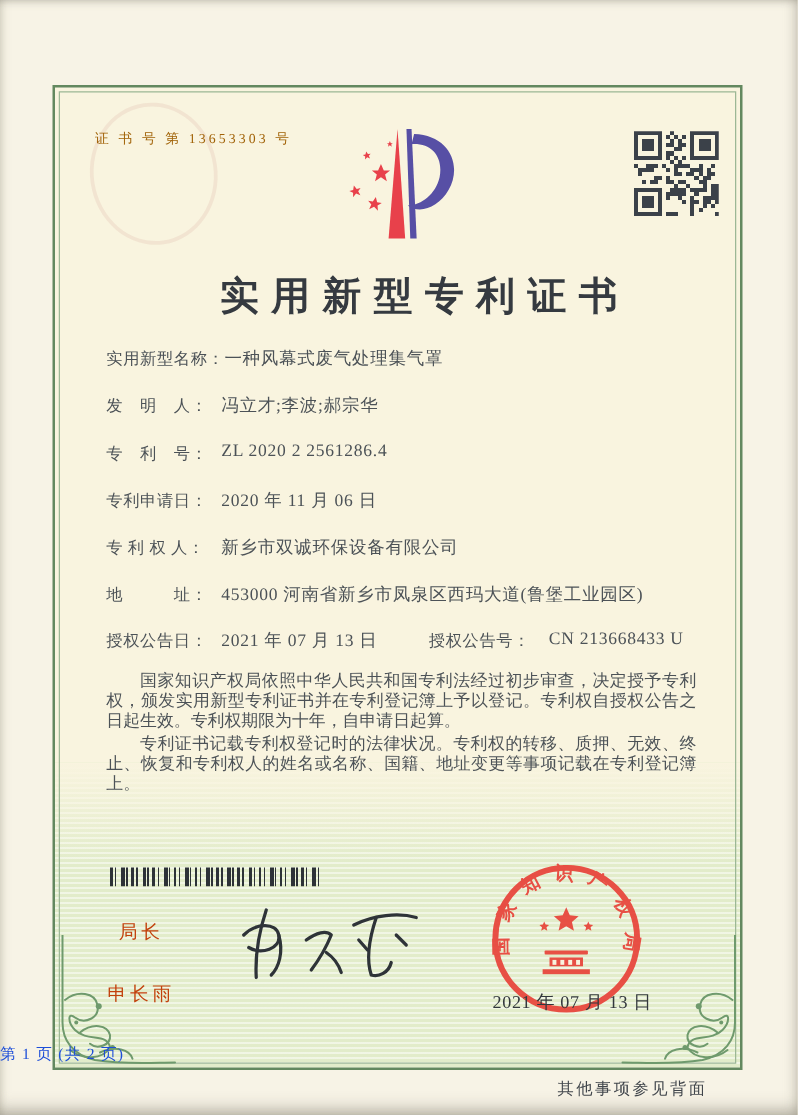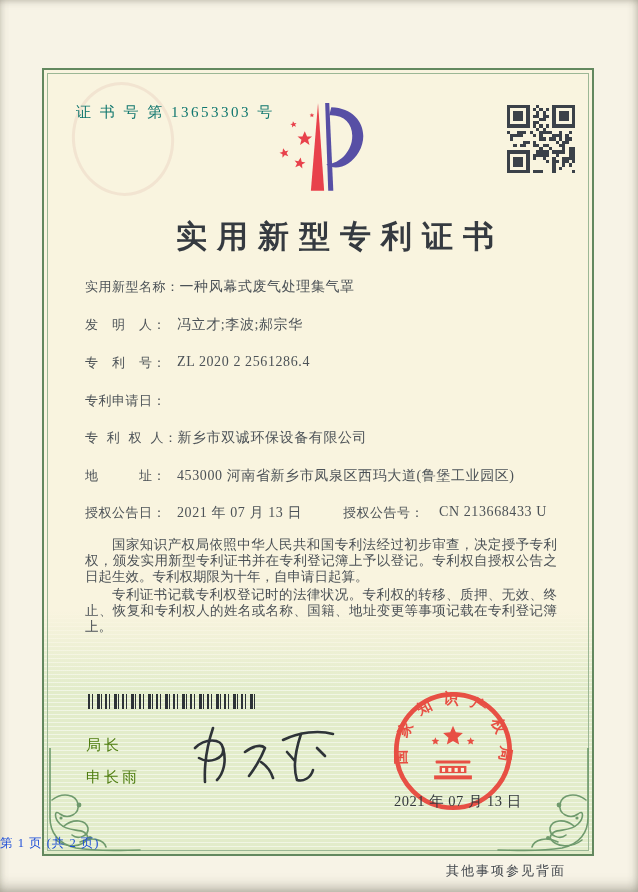--- a/index.html
+++ b/index.html
@@ -41,34 +41,34 @@
     content:"";position:absolute;left:0;top:0;right:0;height:80px;
     background:linear-gradient(180deg,#f9f4df 0%,rgba(249,244,223,0) 100%);
   }
   .ghost-stamp{
     position:absolute;left:72px;top:82px;width:96px;height:108px;border-radius:50%;
     border:3px solid rgba(205,150,135,.16);
     transform:rotate(-8deg);
   }
   .cert-no{
     position:absolute;left:76px;top:103px;
-    font-size:15px;letter-spacing:2.5px;color:#0f766e;
+    font-size:11px;letter-spacing:2.5px;color:#a16207;
   }
   .logo{position:absolute;left:266px;top:98px;width:102px;height:102px;}
   .qr{position:absolute;left:507px;top:105px;width:68px;height:68px;}
   .title{
     position:absolute;left:0;top:200px;width:638px;
     text-align:center;font-size:31px;font-weight:bold;color:#353a40;
     letter-spacing:10px;text-indent:10px;margin:16px;
   }
   .field{
     position:absolute;left:85px;width:472px;height:20px;
     font-size:14px;color:#4c5257;display:flex;white-space:nowrap;
   }
-  .flabel{flex:0 0 92px;font-size:13px;letter-spacing:.5px;color:#4c5257;font-family:Liberation Mono, monospace;}
+  .flabel{flex:0 0 92px;font-size:13px;letter-spacing:.5px;color:#4c5257;}
   .fvalue{font-size:14px;letter-spacing:.6px;}
   .pair2{position:absolute;left:242px;top:0;display:flex;white-space:nowrap;}
   .pair2 .flabel{flex:0 0 96px;margin-left:16px;}
   .paras{
     position:absolute;left:85px;top:537px;width:472px;
     font-size:13.5px;line-height:16px;color:#4c5257;text-align:justify;
   }
   .paras p{margin:0 0 2px 0;text-indent:2em;}
   .barcode{
     position:absolute;left:88px;top:694px;width:168px;height:15px;
@@ -76,22 +76,22 @@
       #2d3237 0 2px,rgba(0,0,0,0) 2px 4px,
       #2d3237 4px 5px,rgba(0,0,0,0) 5px 9px,
       #2d3237 9px 12px,rgba(0,0,0,0) 12px 13px,
       #2d3237 13px 14px,rgba(0,0,0,0) 14px 17px);
   }
   .seal{position:absolute;left:390px;top:688px;width:126px;height:126px;opacity:.93;}
   .seal-date{
     position:absolute;left:394px;top:792px;width:130px;
     font-size:14.5px;color:#33383d;letter-spacing:.5px;white-space:nowrap;
   }
-  .sig-block{position:absolute;left:86px;top:736px;font-size:15px;color:#4d7c0f;letter-spacing:3px;}
-  .sig-name{margin-top:13px;}
+  .sig-block{position:absolute;left:86px;top:736px;font-size:15px;color:#c2410c;letter-spacing:3px;text-align:center;}
+  .sig-name{margin-top:31px;}
   .signature{position:absolute;left:183px;top:718px;width:158px;height:74px;}
   .page-info{
     position:absolute;left:0;top:835px;width:638px;text-align:left;
     font-size:12.5px;color:#1d4ed8;letter-spacing:1px;
   }
   .footer-note{
     position:absolute;left:0;top:862px;width:566px;text-align:right;
     font-size:13px;color:#41464c;letter-spacing:2px;
   }
   .flourish{position:absolute;width:96px;height:104px;}
@@ -287,20 +287,21 @@
   <div class="field" style="top:316px">
     <span class="flabel">发　明　人：</span>
     <span class="fvalue">冯立才;李波;郝宗华</span>
   </div>
   <div class="field" style="top:354px">
     <span class="flabel">专　利　号：</span>
     <span class="fvalue">ZL 2020 2 2561286.4</span>
   </div>
   <div class="field" style="top:392px">
     <span class="flabel">专利申请日：</span>
+    <span class="fvalue">2020 年 11 月 06 日</span>
   </div>
   <div class="field" style="top:429px">
     <span class="flabel">专 利 权 人：</span>
     <span class="fvalue">新乡市双诚环保设备有限公司</span>
   </div>
   <div class="field" style="top:467px">
     <span class="flabel">地　　　址：</span>
     <span class="fvalue">453000 河南省新乡市凤泉区西玛大道(鲁堡工业园区)</span>
   </div>
   <div class="field" style="top:504px">

